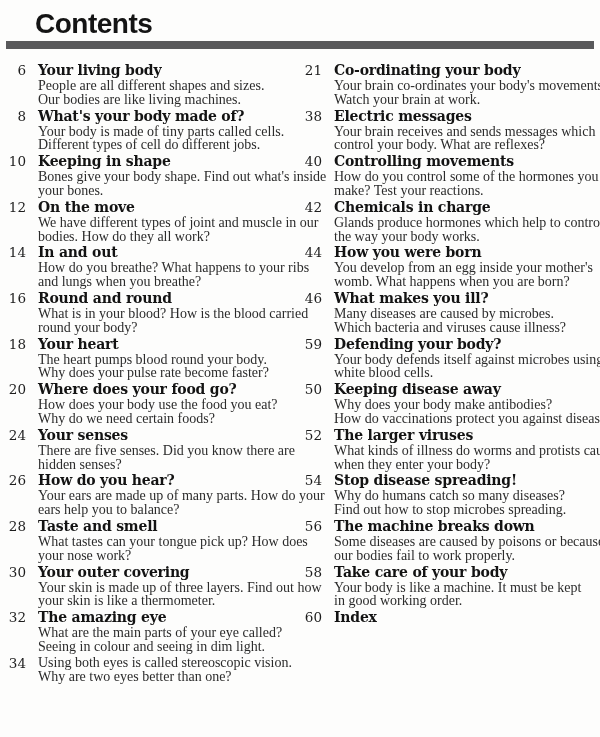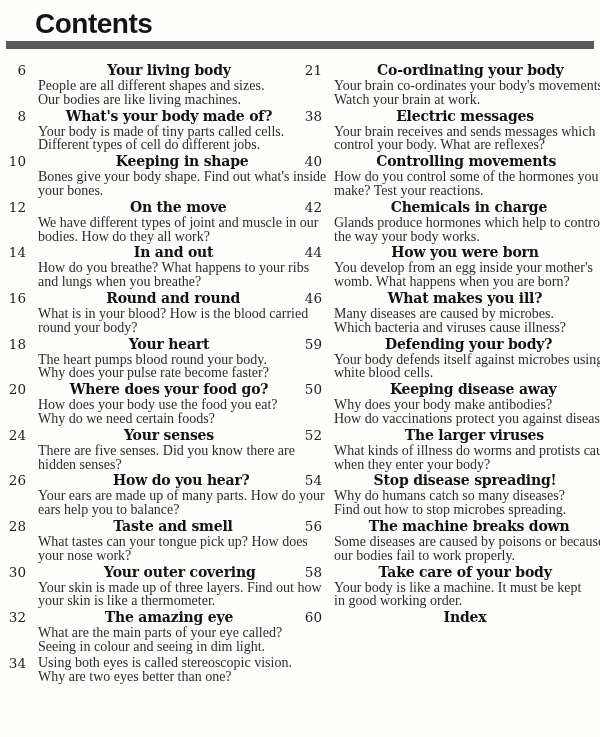--- a/index.html
+++ b/index.html
@@ -56,21 +56,20 @@
     text-align: right;
     color: #1d1d1d;
   }
   .entry-title {
     font-family: "DejaVu Serif", serif;
     font-weight: bold;
     font-size: 14px;
     line-height: 16px;
     letter-spacing: -0.2px;
     color: #131313;
-    text-align: center;
   }
   .entry-desc {
     font-family: Liberation Serif, serif;
     font-size: 14px;
     line-height: 13.8px;
     color: #2b2b2b;
     white-space: pre;
     margin-top: 1px;
   }
 </style>

